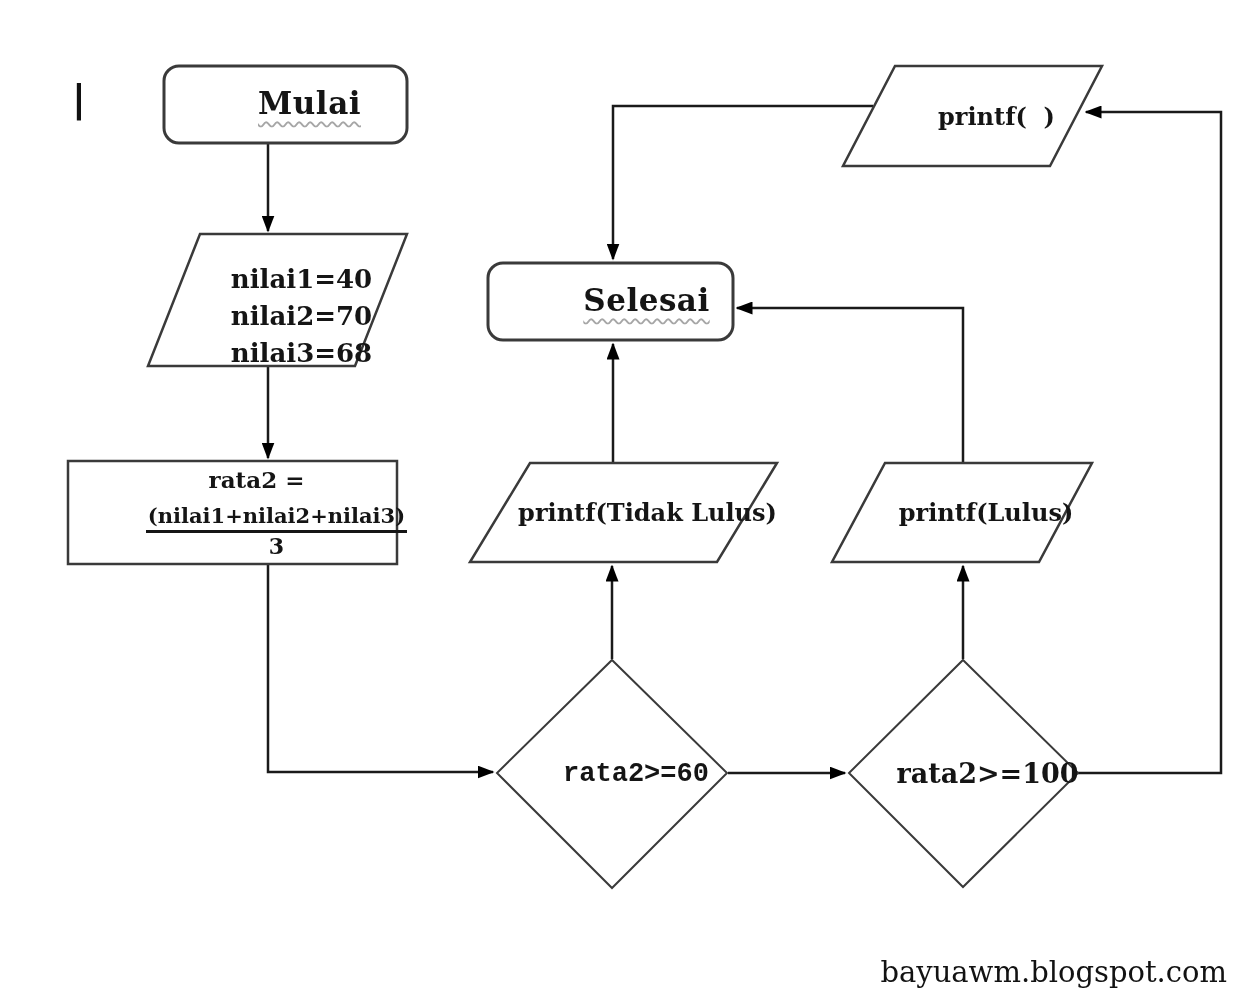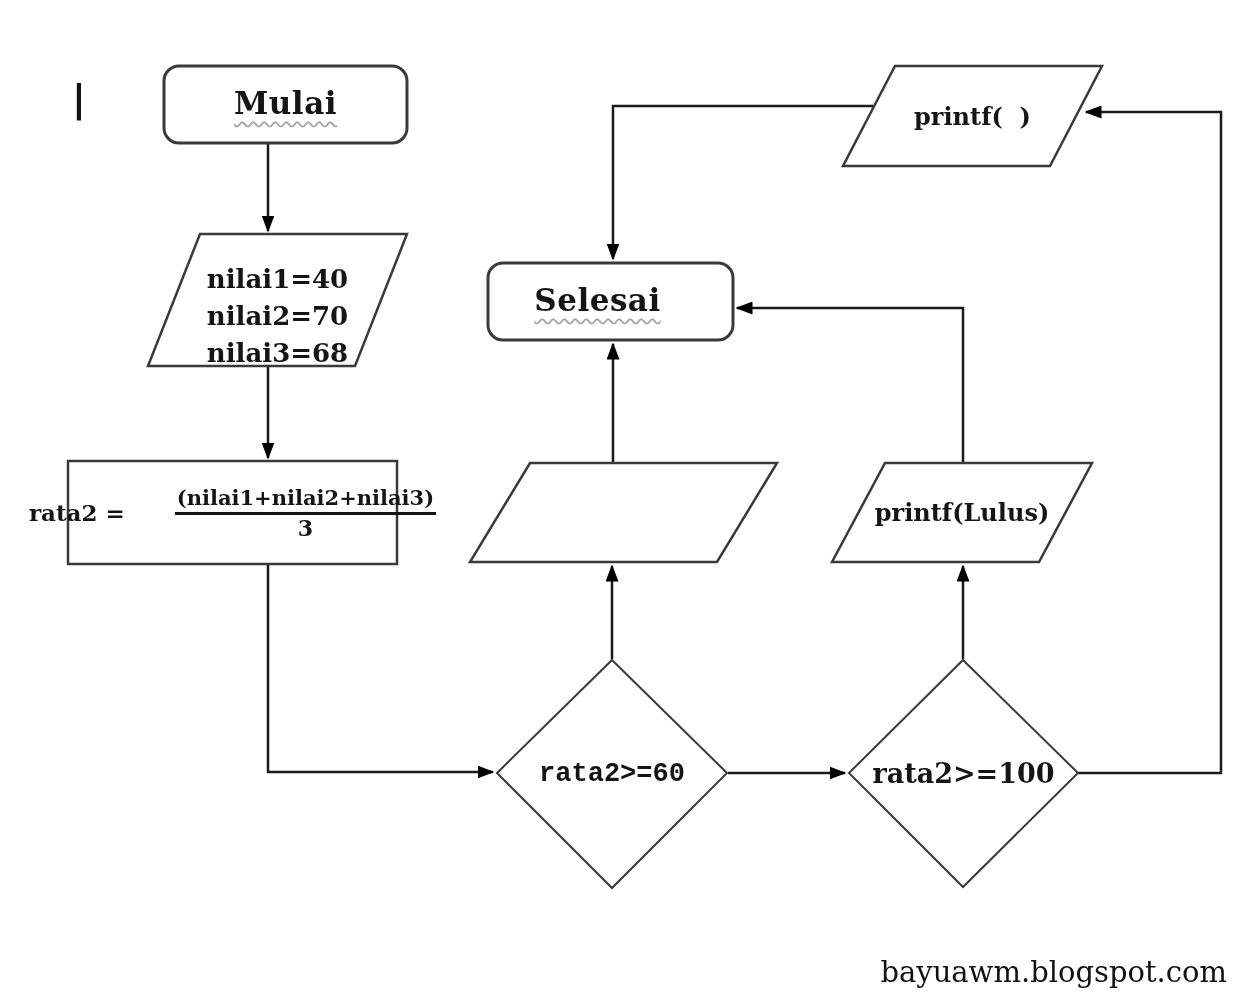--- a/index.html
+++ b/index.html
@@ -14,34 +14,35 @@
   #wires { position: absolute; left: 0; top: 0; }
   .lbl {
     position: absolute;
     display: flex;
     align-items: center;
     justify-content: center;
     color: #151515;
     font-weight: bold;
     white-space: pre;
     pointer-events: none;
+    padding-left: 24px;
   }
   .terminator-text {
     font-size: 31px;
     letter-spacing: 0.5px;
     text-decoration: underline;
     text-decoration-style: wavy;
     text-decoration-color: #a6a6a6;
     text-decoration-thickness: 2px;
     text-underline-offset: 7px;
   }
   .io-lines { flex-direction: column; font-size: 26px; line-height: 37px; }
   .io-text  { font-size: 24px; }
   .decision-text { font-size: 27px; }
-  .formula { gap: 10px; }
+  .formula { gap: 10px; flex-direction: column; }
   .formula .prefix { font-size: 23px; }
   .fraction { display: inline-flex; flex-direction: column; align-items: center; margin-left: 40px; }
   .fraction .num {
     font-size: 21px;
     border-bottom: 3px solid #151515;
     padding: 0 2px 1px 2px;
     line-height: 26px;
   }
   .fraction .den { font-size: 22px; line-height: 26px; }
   #cursor-mark {
@@ -110,22 +111,23 @@
     <span class="fraction">
       <span class="num">(nilai1+nilai2+nilai3)</span>
       <span class="den">3</span>
     </span>
   </div>
 
   <div class="lbl decision-text" style="left:497px; top:660px; width:230px; height:228px;font-family:Liberation Mono, monospace;">rata2&gt;=60</div>
 
   <div class="lbl decision-text" style="left:849px; top:660px; width:229px; height:227px;text-align:right;">rata2&gt;=100</div>
 
+  <div class="lbl io-text" style="left:470px; top:463px; width:307px; height:99px;">printf(Tidak Lulus)</div>
 
   <div class="lbl io-text" style="left:832px; top:463px; width:260px; height:99px;">printf(Lulus)</div>
 
   <div class="lbl io-text" style="left:843px; top:66px; width:259px; height:100px;">printf(  )</div>
 
-  <div class="lbl terminator-text" style="left:463px; top:261px; width:269px; height:77px;">Selesai</div>
+  <div class="lbl terminator-text" style="left:488px; top:261px; width:269px; height:77px;">Selesai</div>
 
   <div id="caption">bayuawm.blogspot.com</div>
 
 </div>
 
 </body></html>

